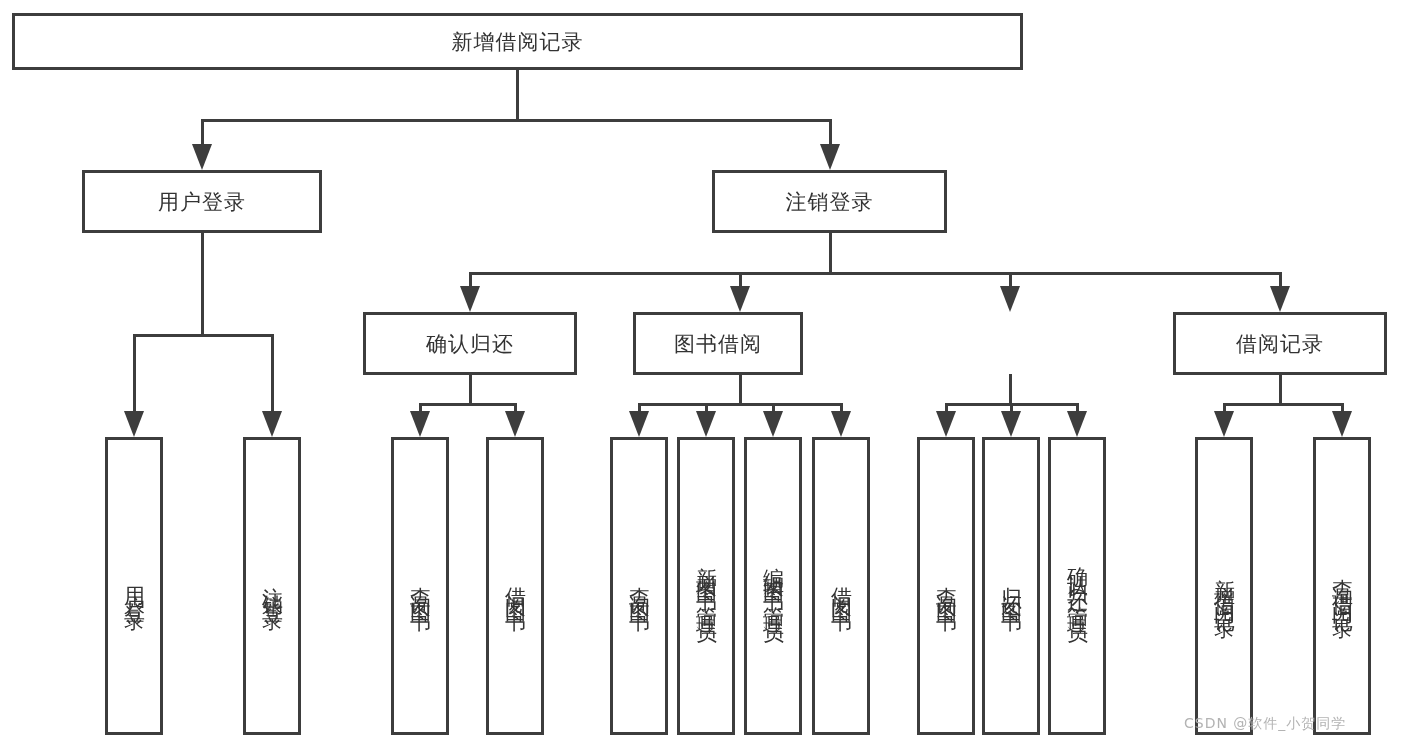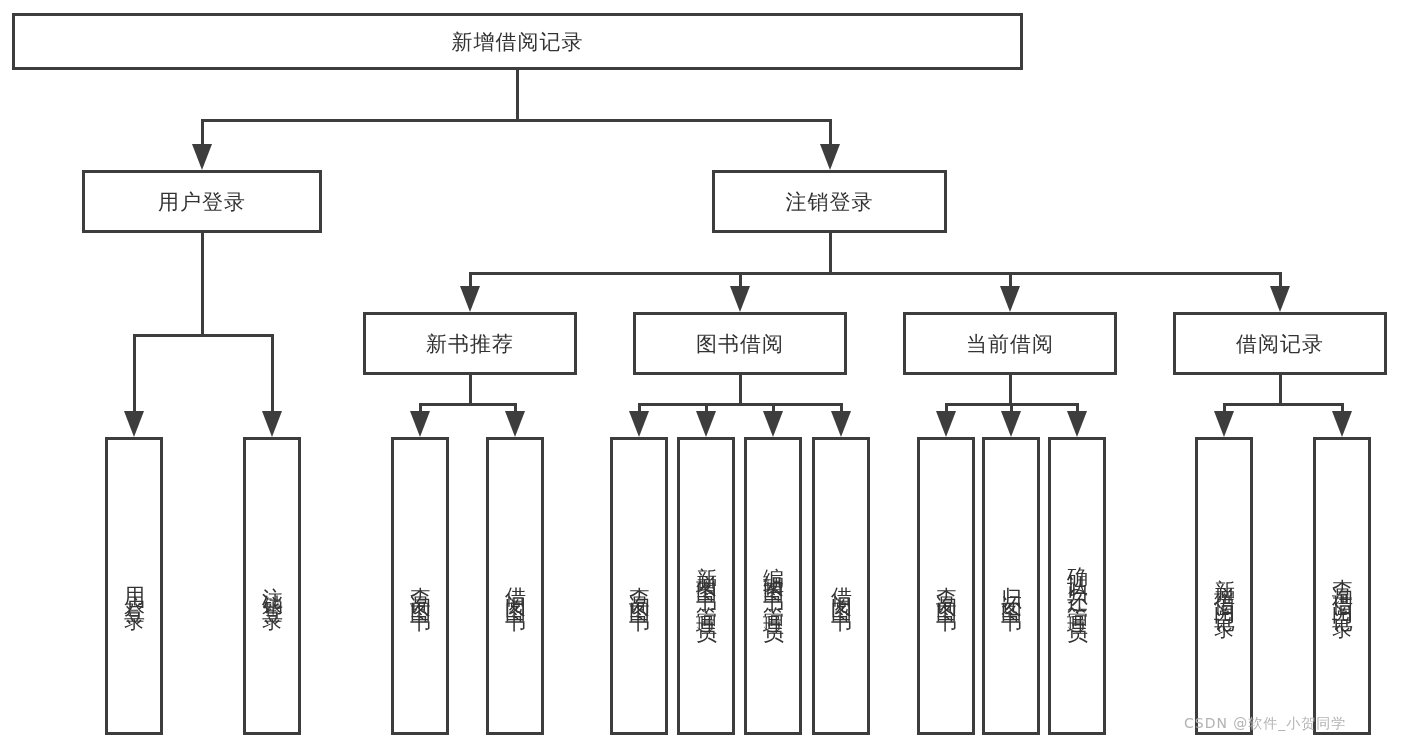--- a/index.html
+++ b/index.html
@@ -42,23 +42,22 @@
 </head>
 <body>
 
 <div class="canvas">
 
   <div class="node" style="left:12px;top:13px;width:1011px;height:57px;">新增借阅记录</div>
 
   <div class="node" style="left:82px;top:170px;width:240px;height:63px;">用户登录</div>
   <div class="node" style="left:712px;top:170px;width:235px;height:63px;">注销登录</div>
 
-  <div class="node" style="left:363px;top:312px;width:214px;height:63px;">新书推荐</div>
-  <div class="node" style="left:633px;top:312px;width:214px;height:63px;">图书借阅</div>
-  <div class="node" style="left:903px;top:312px;width:214px;height:63px;">当前借阅</div>
+  <div class="node" style="left:363px;top:312px;width:214px;height:63px;">确认归还</div>
+  <div class="node" style="left:633px;top:312px;width:170px;height:63px;">图书借阅</div>
   <div class="node" style="left:1173px;top:312px;width:214px;height:63px;">借阅记录</div>
 
   <div class="leaf" style="left:105px;">
     <span class="vtext">用户登录</span>
   </div>
   <div class="leaf" style="left:243px;">
     <span class="vtext">注销登录</span>
   </div>
 
   <div class="leaf" style="left:391px;">

